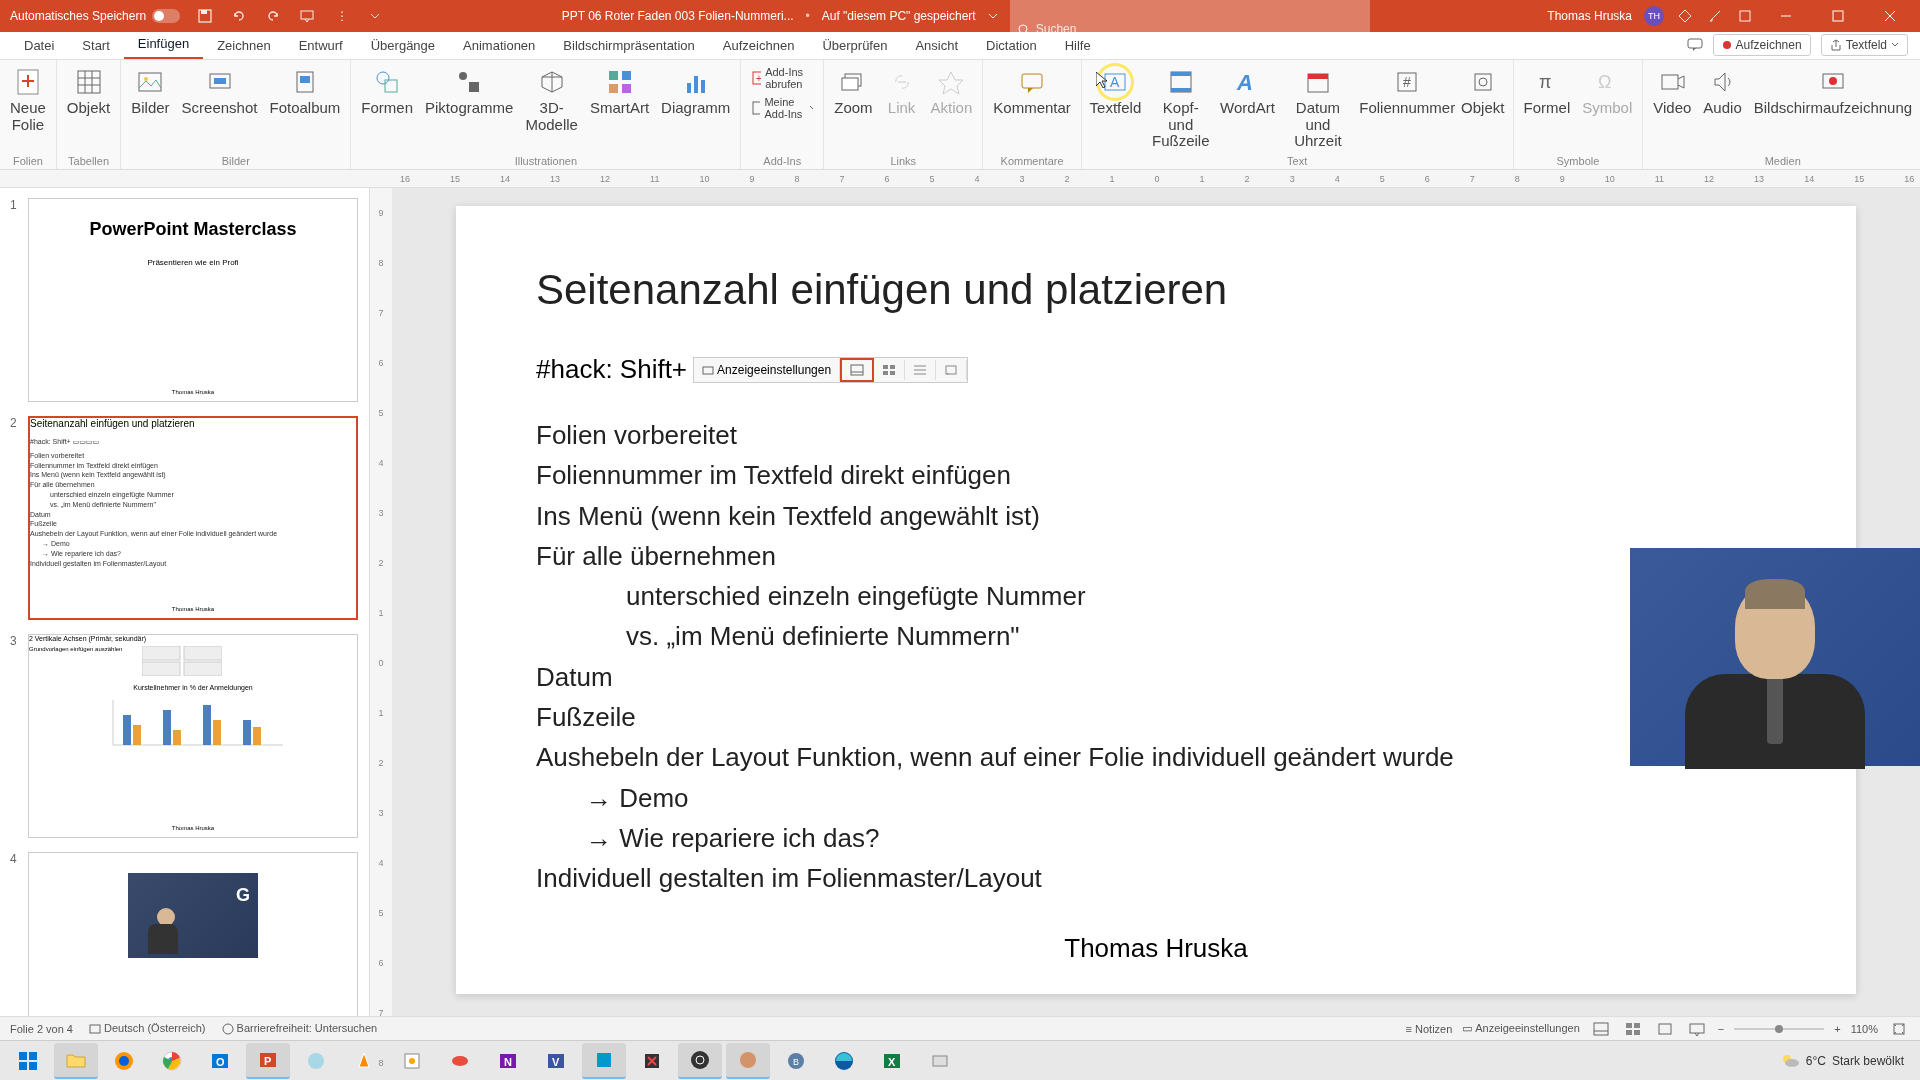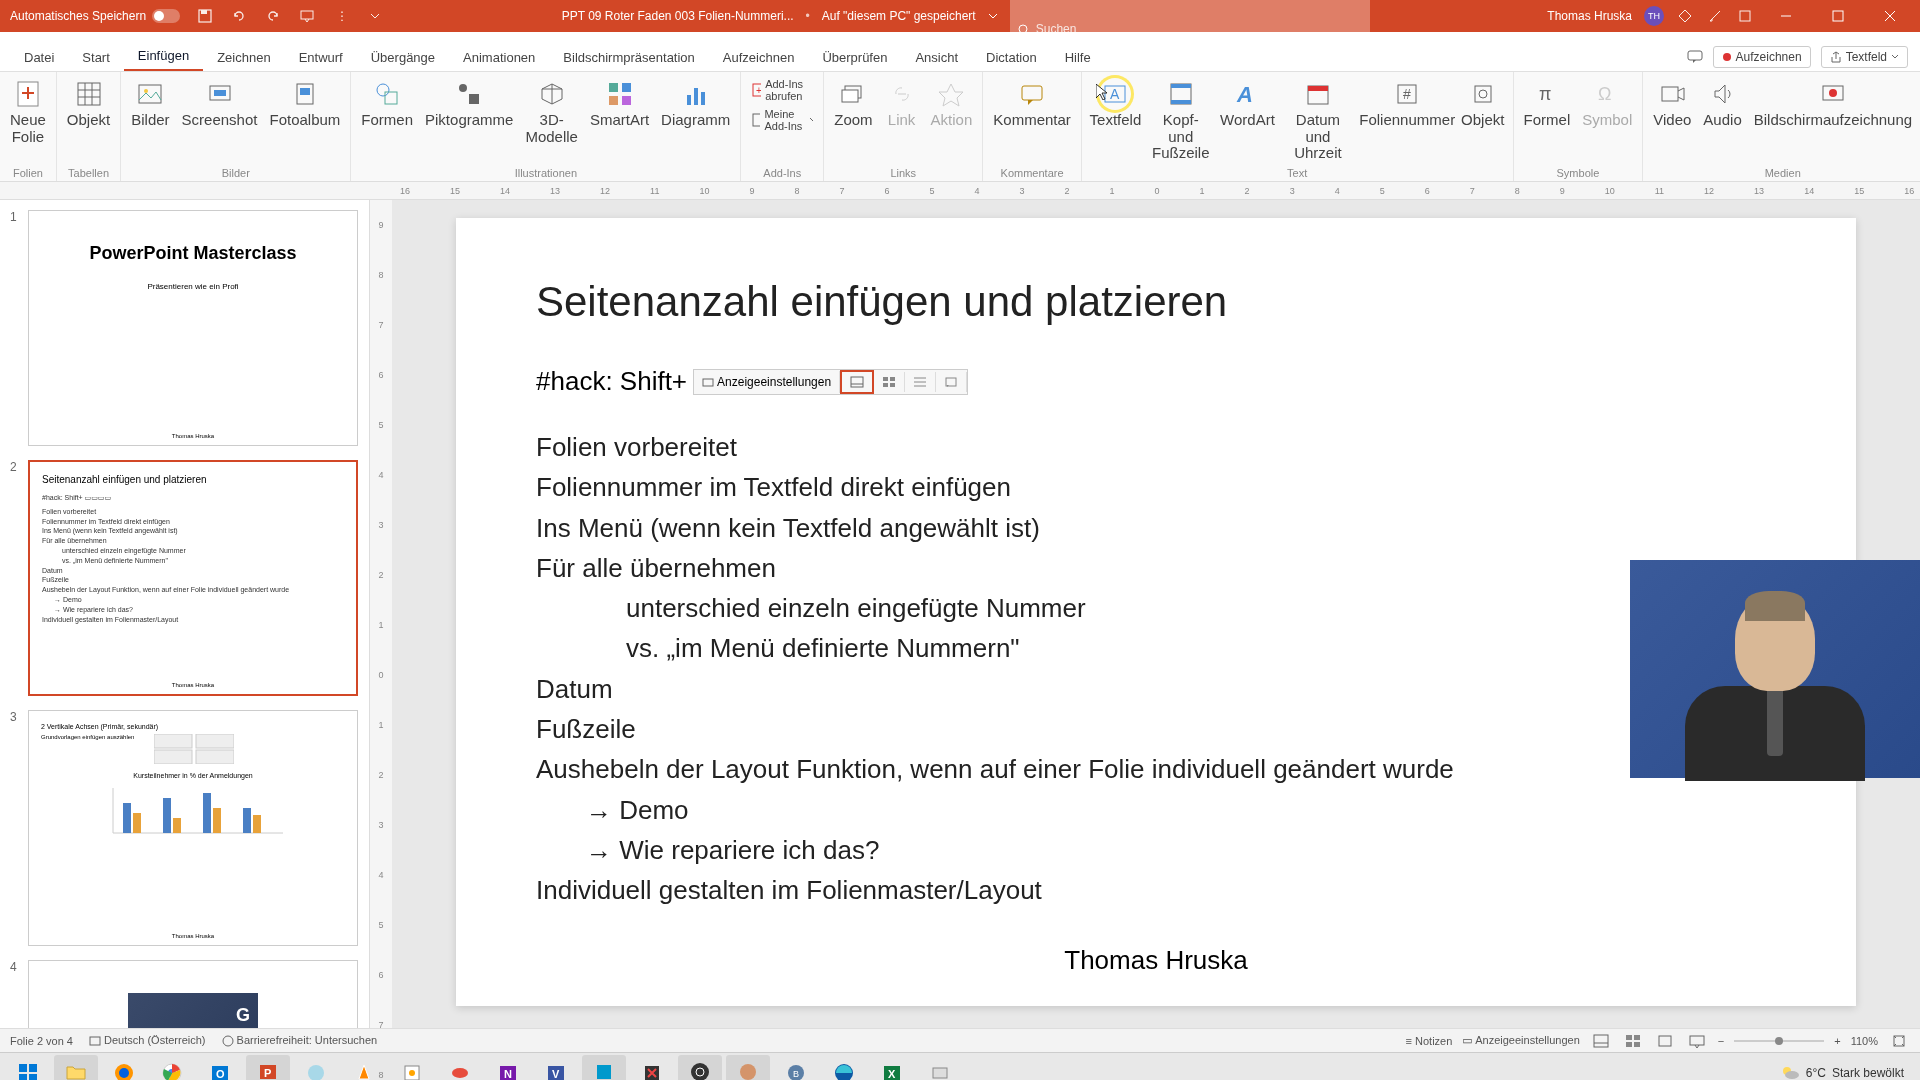--- a/index.html
+++ b/index.html
@@ -15,21 +15,21 @@
 .titlebar-center { flex: 1; display: flex; align-items: center; justify-content: center; gap: 12px; }
 .filename { font-size: 12px; }
 .search-box { width: 360px; height: 40px; background: rgba(255,255,255,0.3); border-radius: 4px; display: flex; align-items: flex-end; padding: 0 8px; gap: 6px; }
 .search-box input { background: transparent; border: none; color: #fff; font-size: 12px; outline: none; flex: 1; }
 .search-box input::placeholder { color: rgba(255,255,255,0.8); }
 .titlebar-right { display: flex; align-items: center; gap: 12px; padding-right: 10px; }
 .user-badge { width: 20px; height: 20px; background: #6B4FBB; border-radius: 50%; display: flex; align-items: center; justify-content: center; font-size: 9px; color: #fff; }
 .win-btn { width: 40px; height: 32px; display: flex; align-items: center; justify-content: center; }
 
 
-.ribbon-tabs { height: 40px; background: #fff; border-bottom: 1px solid #e0e0e0; display: flex; align-items: flex-end; padding-left: 10px; }
+.ribbon-tabs { height: 28px; background: #fff; border-bottom: 1px solid #e0e0e0; display: flex; align-items: flex-end; padding-left: 10px; }
 .tab { padding: 6px 14px; font-size: 13px; color: #444; cursor: pointer; }
 .tab.active { color: #0f172a; border-bottom: 2px solid #D24726; font-weight: 500; }
 .ribbon-tabs-right { margin-left: auto; display: flex; align-items: center; gap: 10px; padding-right: 12px; padding-bottom: 3px; }
 .rec-btn, .share-btn { font-size: 12px; color: #444; display: flex; align-items: center; gap: 4px; padding: 3px 8px; border: 1px solid #ccc; border-radius: 3px; }
 
 
 .ribbon { height: 110px; background: #f9f9f9; border-bottom: 1px solid #ddd; display: flex; }
 .ribbon-group { display: flex; flex-direction: column; align-items: center; border-right: 1px solid #e5e5e5; padding: 4px 6px 2px; }
 .ribbon-group-items { display: flex; gap: 4px; flex: 1; align-items: flex-start; }
 .ribbon-btn { display: flex; flex-direction: column; align-items: center; justify-content: flex-start; padding: 2px 4px; cursor: pointer; min-width: 42px; }
@@ -45,21 +45,21 @@
 
 
 .ruler-h { height: 18px; background: #f5f5f5; border-bottom: 1px solid #ddd; font-size: 9px; color: #888; display: flex; align-items: center; padding-left: 400px; gap: 40px; }
 .ruler-v { width: 22px; background: #f5f5f5; font-size: 9px; color: #888; display: flex; flex-direction: column; align-items: center; gap: 40px; padding-top: 20px; }
 
 
 .main { display: flex; height: calc(100% - 32px - 28px - 110px - 18px - 24px - 40px); background: #e8e8e8; }
 .slide-panel { width: 370px; background: #fff; overflow-y: auto; padding: 10px; border-right: 1px solid #ddd; }
 .thumb-wrap { display: flex; gap: 6px; margin-bottom: 14px; }
 .thumb-num { font-size: 12px; color: #666; width: 12px; }
-.thumb { width: 330px; height: 236px; background: #fff; border: 1px solid #ccc; padding: 12px; font-size: 8px; position: relative; }
+.thumb { width: 330px; height: 204px; background: #fff; border: 1px solid #ccc; font-size: 8px; position: relative; }
 .thumb.active { border: 2px solid #D24726; }
 .thumb-content { font-size: 7px; color: #333; line-height: 1.4; }
 .thumb-title-big { font-size: 18px; font-weight: bold; text-align: center; margin-top: 20px; }
 .thumb-sub { font-size: 8px; text-align: center; margin-top: 18px; }
 .thumb-author { position: absolute; bottom: 6px; left: 50%; transform: translateX(-50%); font-size: 6px; }
 
 .canvas-area { flex: 1; display: flex; position: relative; }
 .canvas-scroll { flex: 1; display: flex; align-items: flex-start; justify-content: center; padding: 18px 30px; }
 .slide { width: 1400px; height: 788px; background: #fff; box-shadow: 0 2px 8px rgba(0,0,0,0.15); padding: 60px 80px; position: relative; }
 .slide-title { font-size: 42px; color: #222; margin-bottom: 40px; }
@@ -134,21 +134,21 @@
           <text x="2" y="11" fill="#fff" font-size="12">⋮</text>
         </svg>
       </div>
     <div class="qat-icon">
         <svg width="10" height="10">
           <path d="M1 3 L5 7 L9 3" stroke="#fff" fill="none"></path>
         </svg>
       </div>
   </div>
   <div class="titlebar-center">
-    <span class="filename">PPT 09 Roter Faden 003 Folien-Nummeri...</span>
+    <span class="filename">PPT 06 Roter Faden 003 Folien-Nummeri...</span>
     <span style="opacity:.7">•</span>
     <span class="filename">Auf "diesem PC" gespeichert</span>
     <svg width="10" height="10">
         <path d="M1 3 L5 7 L9 3" stroke="#fff" fill="none"></path>
       </svg>
     <div class="search-box">
       <svg width="12" height="12">
           <circle cx="5" cy="5" r="4" fill="none" stroke="#fff"></circle>
           <line x1="8" y1="8" x2="11" y2="11" stroke="#fff"></line>
         </svg>

